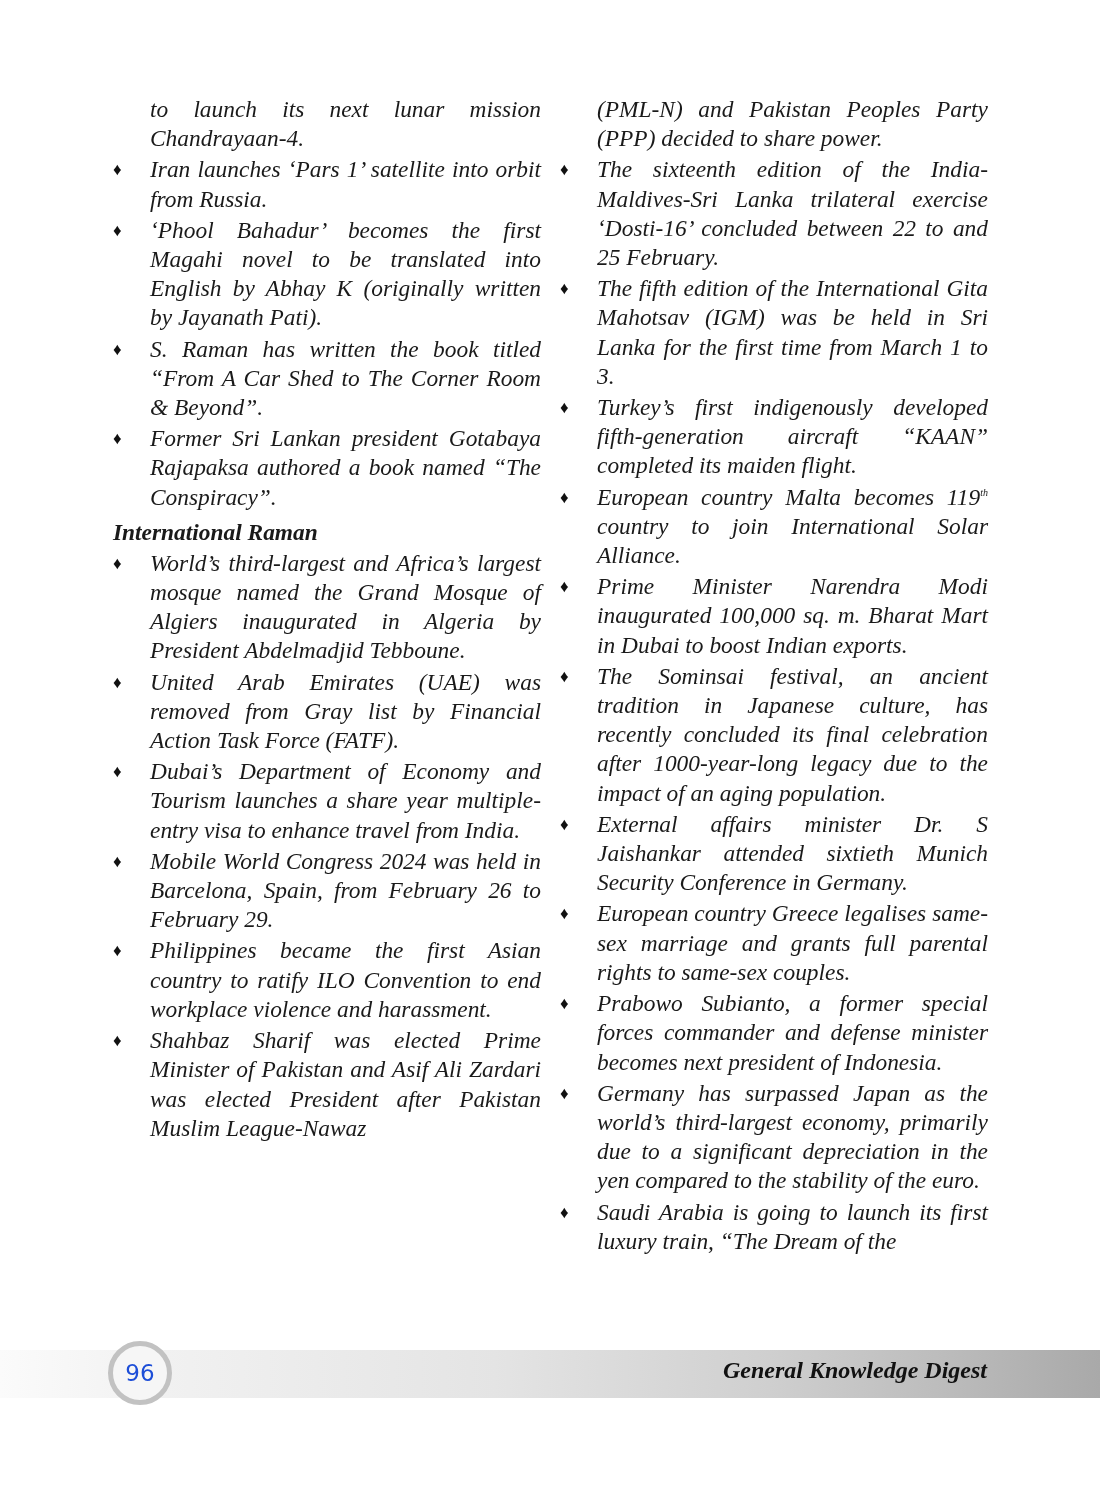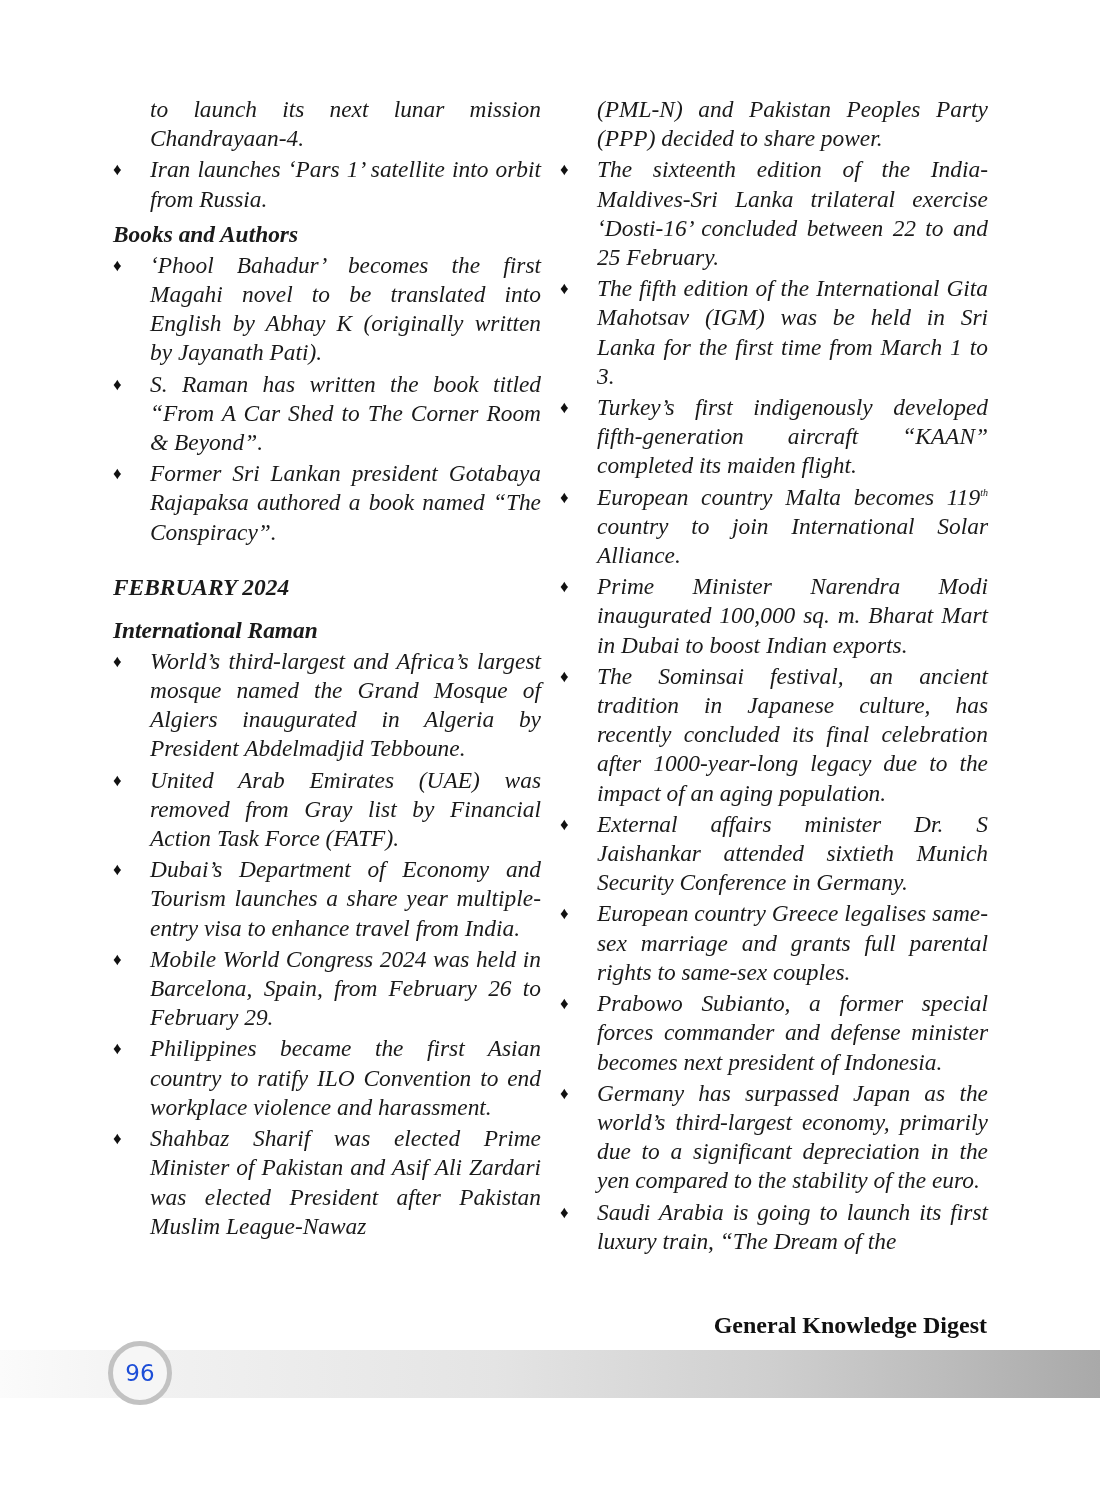--- a/index.html
+++ b/index.html
@@ -19,34 +19,32 @@
   .footer-band {
     position:absolute; left:0; top:1350px; width:1100px; height:48px;
     background:linear-gradient(to right,#fbfbfb 0%,#f1f1f1 15%,#e4e4e4 45%,#cfcfcf 70%,#bdbdbd 85%,#a9a9a9 100%);
   }
   .page-badge {
     position:absolute; left:108px; top:1341px; width:54px; height:54px; border-radius:50%;
     background:#f6f6f6; border:5px solid #c2c2c2; display:flex; align-items:center; justify-content:center;
     font-family:"DejaVu Sans","Liberation Sans",sans-serif; font-size:23px; color:#1d4ed8;
   }
   .book-title {
-    position:absolute; right:113px; top:1312px; font-weight:bold; font-size:24px; color:#111;
+    position:absolute; right:113px; top:1357px; font-weight:bold; font-size:24px; color:#111;font-style:italic;
   }
 </style>
 </head>
 <body>
 
 <div class="col left">
   <div class="item cont">to launch its next lunar mission Chandrayaan-4.</div>
   <div class="item"><span class="bullet">♦</span><span>Iran launches ‘Pars 1’ satellite into orbit from Russia.</span></div>
-  <div class="h2">Books and Authors</div>
   <div class="item"><span class="bullet">♦</span><span>‘Phool Bahadur’ becomes the first Magahi novel to be translated into English by Abhay K (originally written by Jayanath Pati).</span></div>
   <div class="item"><span class="bullet">♦</span><span>S. Raman has written the book titled “From A Car Shed to The Corner Room &amp; Beyond”.</span></div>
   <div class="item"><span class="bullet">♦</span><span>Former Sri Lankan president Gotabaya Rajapaksa authored a book named “The Conspiracy”.</span></div>
-  <div class="h1">FEBRUARY 2024</div>
   <div class="h2">International Raman</div>
   <div class="item"><span class="bullet">♦</span><span>World’s third-largest and Africa’s largest mosque named the Grand Mosque of Algiers inaugurated in Algeria by President Abdelmadjid Tebboune.</span></div>
   <div class="item"><span class="bullet">♦</span><span>United Arab Emirates (UAE) was removed from Gray list by Financial Action Task Force (FATF).</span></div>
   <div class="item"><span class="bullet">♦</span><span>Dubai’s Department of Economy and Tourism launches a share year multiple-entry visa to enhance travel from India.</span></div>
   <div class="item"><span class="bullet">♦</span><span>Mobile World Congress 2024 was held in Barcelona, Spain, from February 26 to February 29.</span></div>
   <div class="item"><span class="bullet">♦</span><span>Philippines became the first Asian country to ratify ILO Convention to end workplace violence and harassment.</span></div>
   <div class="item"><span class="bullet">♦</span><span>Shahbaz Sharif was elected Prime Minister of Pakistan and Asif Ali Zardari was elected President after Pakistan Muslim League-Nawaz</span></div>
 </div>
 
 <div class="col right">

